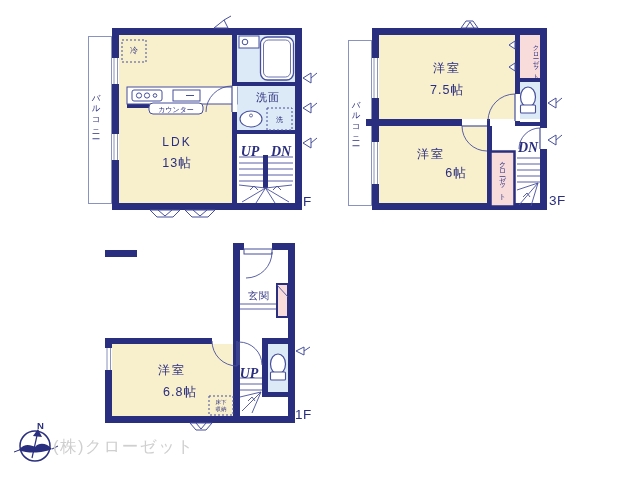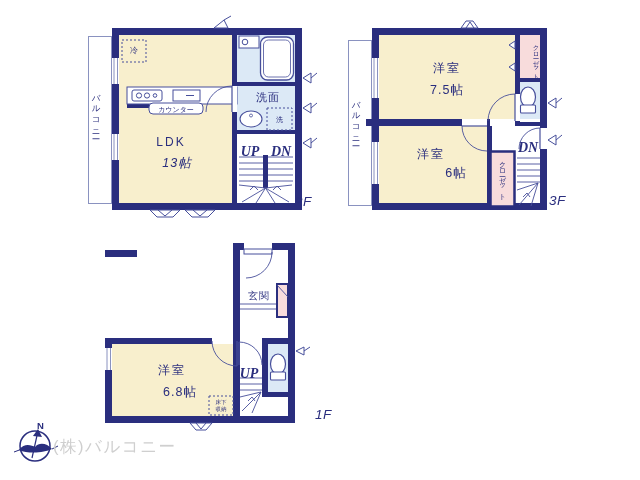--- a/index.html
+++ b/index.html
@@ -3,21 +3,21 @@
 <meta charset="utf-8">
 <style>
   html,body{margin:0;padding:0;background:#fff;}
   .canvas{position:relative;width:640px;height:480px;background:#ffffff;overflow:hidden;
           font-family:"Liberation Sans",sans-serif;}
   svg{position:absolute;left:0;top:0;}
   .lbl{position:absolute;color:#2a2e7e;white-space:nowrap;line-height:1;}
   .c{transform:translateX(-50%);}
   .vtext{writing-mode:vertical-rl;text-orientation:upright;}
   .updn{font-family:"Liberation Serif",serif;font-style:italic;font-weight:bold;font-size:14px;}
-  .floorlbl{font-size:13.5px;letter-spacing:0.5px;font-style:italic;}
+  .floorlbl{font-size:13.5px;letter-spacing:0.5px;}
   .roomname{font-size:12px;letter-spacing:2px;}
   .roomsize{font-size:12.5px;letter-spacing:1px;text-align:right;}
   .tiny{font-size:7px;}
   .storage{font-size:5.5px;line-height:1.35;text-align:center;letter-spacing:0;}
   .company{font-size:16.5px;color:#cfcfcf;letter-spacing:1.5px;}
   .nmark{font-size:9.5px;font-weight:bold;}
 </style>
 </head>
 <body>
 
@@ -258,22 +258,22 @@
   <g>
     <circle cx="35" cy="446" r="15" fill="#ffffff" stroke="#2a2e7e" stroke-width="1.5"></circle>
     <line x1="32" y1="458" x2="38" y2="431" stroke="#2a2e7e" stroke-width="1.2"></line>
     <polygon points="38,429 33,436 42,437" fill="#2a2e7e"></polygon>
     <path d="M19,450 C25,442 32,446 35,447 C39,442 47,443 52,449 C44,453 28,454 19,450 Z" fill="#2a2e7e"></path>
     <line x1="14" y1="452" x2="22" y2="449" stroke="#2a2e7e" stroke-width="1"></line>
     <line x1="52" y1="449" x2="58" y2="446" stroke="#2a2e7e" stroke-width="1"></line>
   </g>
 </svg>
 
-  <div class="lbl c roomname" style="left:171px;top:136px;">LDK</div>
-  <div class="lbl c roomsize" style="left:177px;top:157px;font-style:italic;">13帖</div>
+  <div class="lbl c roomname" style="left:177px;top:136px;">LDK</div>
+  <div class="lbl c roomsize" style="left:177px;top:157px;">13帖</div>
   <div class="lbl vtext" style="left:92px;top:88px;font-size:8.5px;letter-spacing:2px;">バルコニー</div>
   <div class="lbl c" style="left:134px;top:47px;font-size:8px;">冷</div>
   <div class="lbl c tiny" style="left:176px;top:105.5px;">カウンター</div>
   <div class="lbl c" style="left:268px;top:92px;font-size:11px;letter-spacing:1px;">洗面</div>
   <div class="lbl c tiny" style="left:279.5px;top:116px;">洗</div>
   <div class="lbl c updn" style="left:250px;top:145px;">UP</div>
   <div class="lbl c updn" style="left:281px;top:145px;">DN</div>
   <div class="lbl floorlbl" style="left:295px;top:195px;">2F</div>
 
   <div class="lbl vtext" style="left:352px;top:95px;font-size:8.5px;letter-spacing:2px;">バルコニー</div>
@@ -287,18 +287,18 @@
   <div class="lbl floorlbl" style="left:549px;top:194px;">3F</div>
 
   <div class="lbl c" style="left:259px;top:291px;font-size:10px;letter-spacing:1px;text-align:center;">玄関</div>
   <div class="lbl c roomname" style="left:172px;top:364px;">洋室</div>
   <div class="lbl c roomsize" style="left:180px;top:386px;">6.8帖</div>
   <div class="lbl storage" style="left:212px;top:399px;width:18px;">
     <span>床下</span><br>
     <span>収納</span>
   </div>
   <div class="lbl c updn" style="left:249px;top:367px;">UP</div>
-  <div class="lbl floorlbl" style="left:295px;top:408px;margin-left:20px;">1F</div>
+  <div class="lbl floorlbl" style="left:295px;top:408px;">1F</div>
 
   <div class="lbl nmark" style="left:37px;top:421px;">N</div>
-  <div class="lbl company" style="left:53px;top:438px;">(株)バルコニー</div>
+  <div class="lbl company" style="left:53px;top:438px;">(株)クローゼット</div>
 
 </div>
 
 </body></html>

